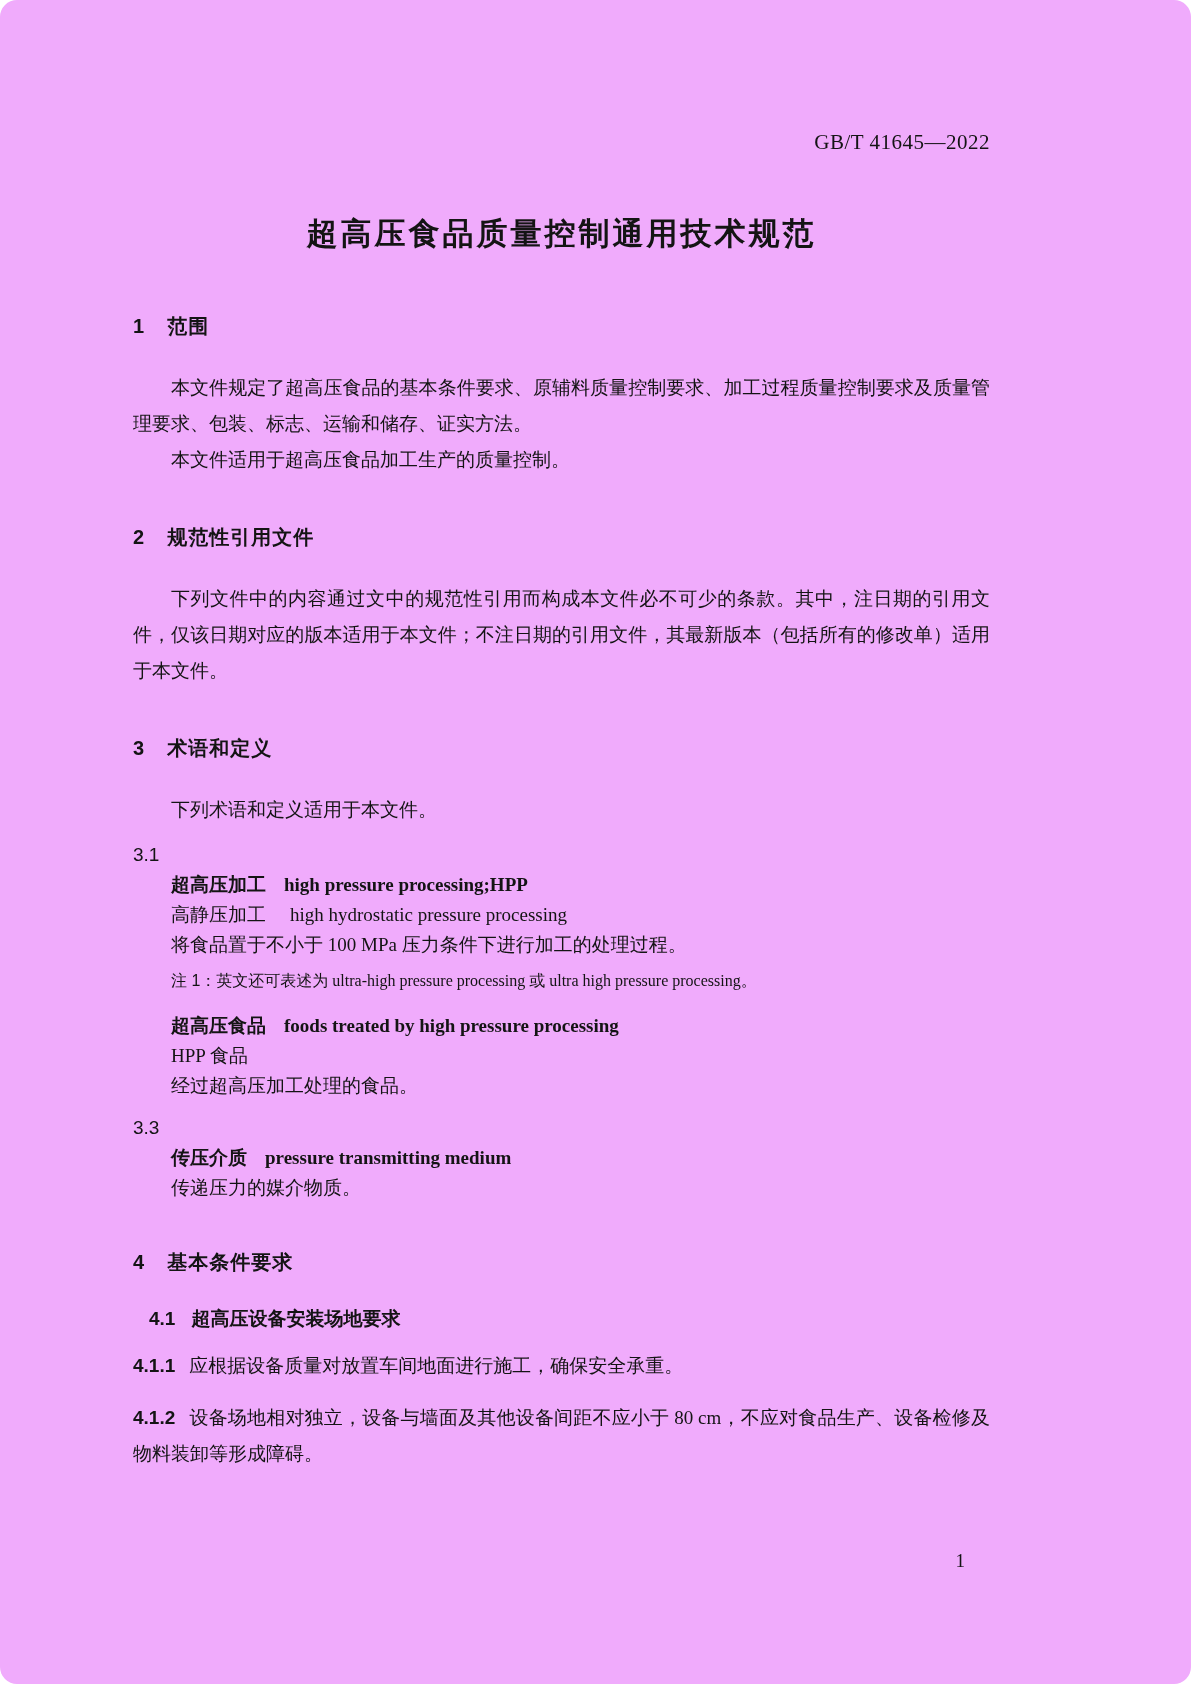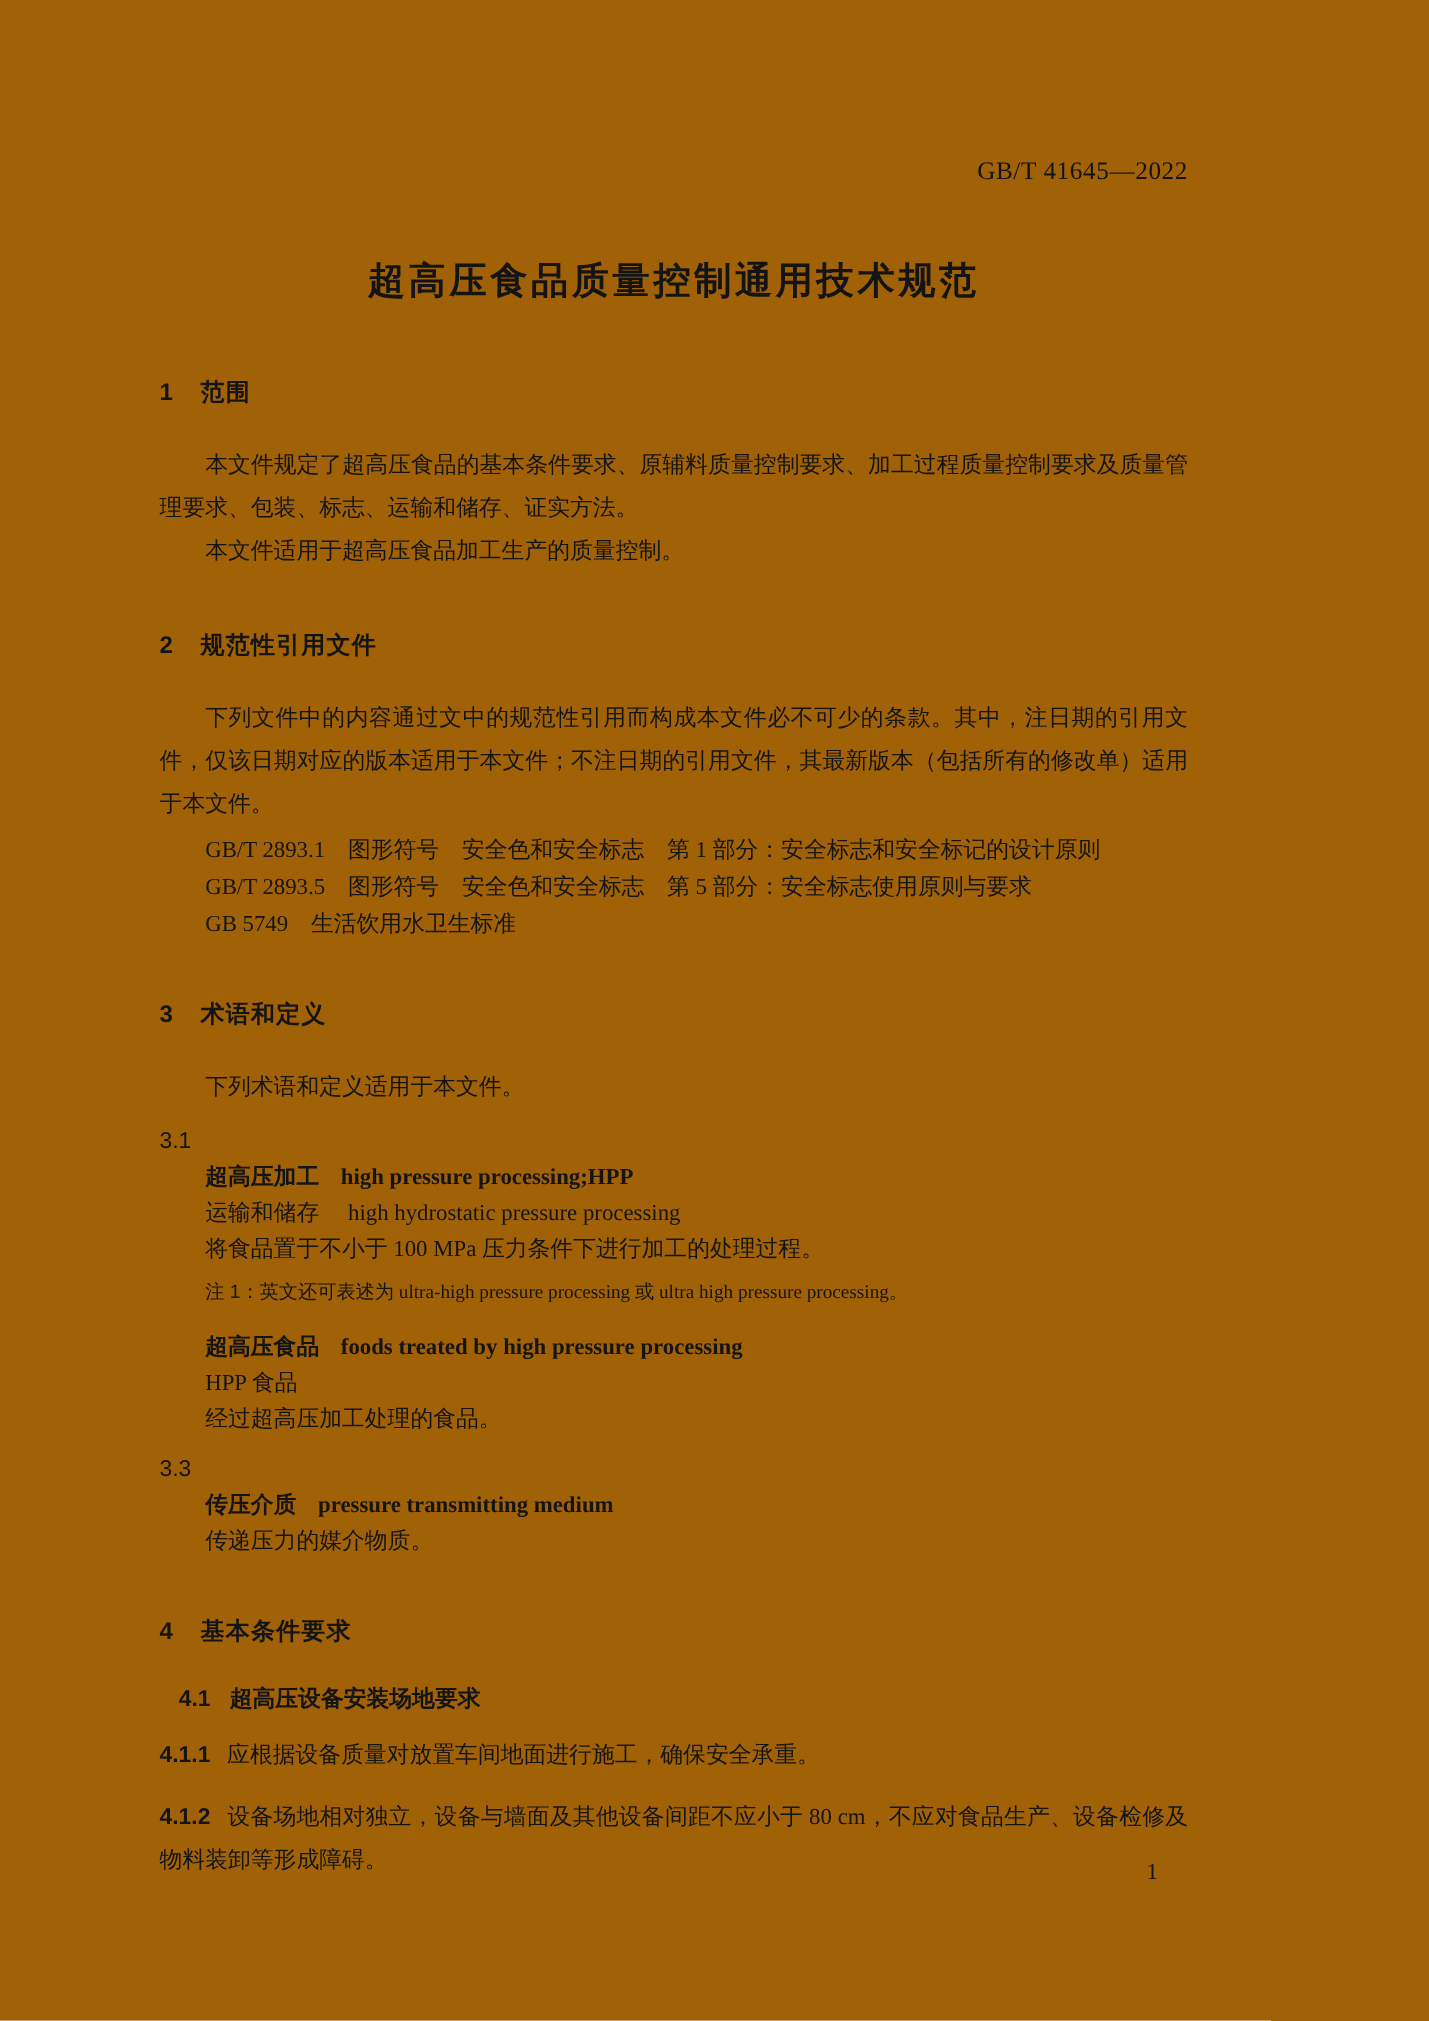--- a/index.html
+++ b/index.html
@@ -4,25 +4,26 @@
 <style>
   html, body {
     margin: 0;
     padding: 0;
     background: #ffffff;
   }
   .page {
     width: 1191px;
     height: 1684px;
     position: relative;
-    background: #a16207;
+    background: #f0abfc;
     font-family: "Liberation Serif", "DejaVu Serif", serif;
     color: #141414;
     overflow: hidden;
     margin: 0 auto;
+    border-radius: 17px;
   }
   .content {
     position: absolute;
     left: 133px;
     top: 0;
     width: 857px;
   }
   .doc-number {
     padding-top: 130px;
     text-align: right;
@@ -137,40 +138,35 @@
       </h2>
       <p class="para">本文件规定了超高压食品的基本条件要求、原辅料质量控制要求、加工过程质量控制要求及质量管理要求、包装、标志、运输和储存、证实方法。</p>
       <p class="para">本文件适用于超高压食品加工生产的质量控制。</p>
     </div>
 
     <div class="section">
       <h2 class="sec-heading">
         <span class="sec-num">2</span><span>规范性引用文件</span>
       </h2>
       <p class="para">下列文件中的内容通过文中的规范性引用而构成本文件必不可少的条款。其中，注日期的引用文件，仅该日期对应的版本适用于本文件；不注日期的引用文件，其最新版本（包括所有的修改单）适用于本文件。</p>
-      <div class="ref-list">
-        <div class="ref-item">GB/T 2893.1　图形符号　安全色和安全标志　第 1 部分：安全标志和安全标记的设计原则</div>
-        <div class="ref-item">GB/T 2893.5　图形符号　安全色和安全标志　第 5 部分：安全标志使用原则与要求</div>
-        <div class="ref-item">GB 5749　生活饮用水卫生标准</div>
-      </div>
     </div>
 
     <div class="section">
       <h2 class="sec-heading">
         <span class="sec-num">3</span><span>术语和定义</span>
       </h2>
       <p class="para">下列术语和定义适用于本文件。</p>
 
       <div class="term-item">
         <div class="term-id">3.1</div>
         <div class="term-line">
           <span class="term-zh">超高压加工</span><span class="term-en">high pressure processing;HPP</span>
         </div>
         <div class="term-alt">
-          <span>运输和储存</span><span class="alt-en">high hydrostatic pressure processing</span>
+          <span>高静压加工</span><span class="alt-en">high hydrostatic pressure processing</span>
         </div>
         <div class="term-def">将食品置于不小于 100 MPa 压力条件下进行加工的处理过程。</div>
         <div class="notes">
           <div class="term-note">
             <span class="note-label">注 1：</span><span>英文还可表述为 ultra-high pressure processing 或 ultra high pressure processing。</span>
           </div>
         </div>
       </div>
 
       <div class="term-item">

